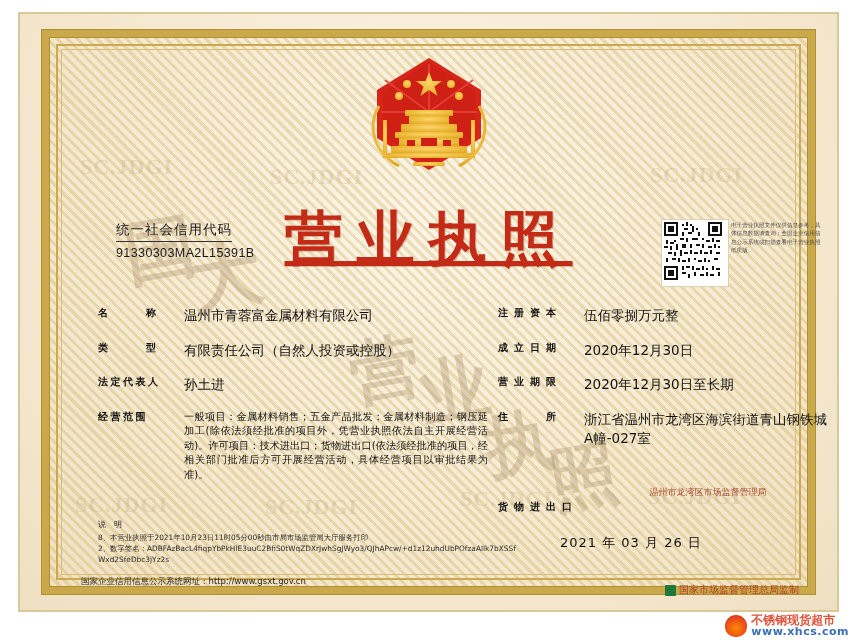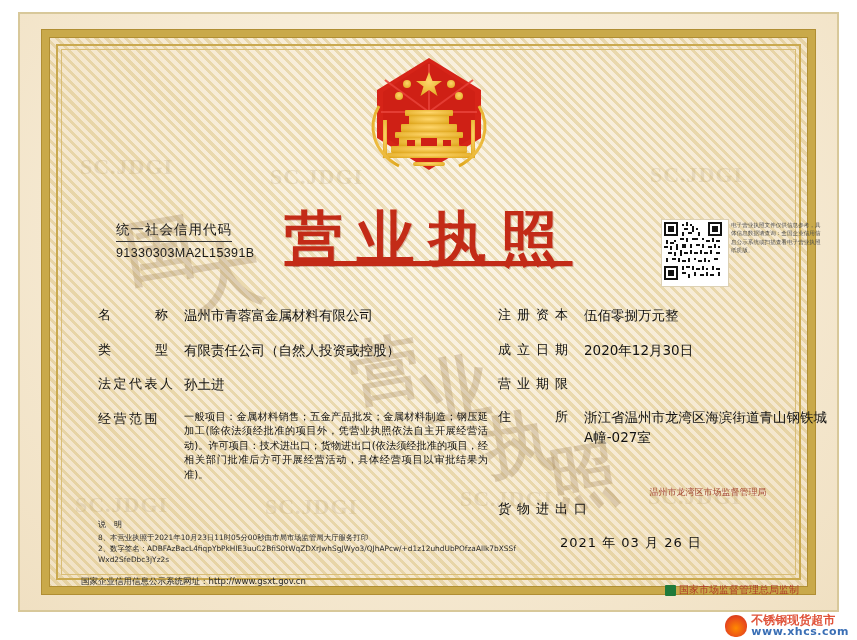--- a/index.html
+++ b/index.html
@@ -186,22 +186,22 @@
     top: 0;
     width: 330px;
   }
   .row {
     display: flex;
     align-items: flex-start;
     margin-bottom: 15px;
   }
   .lab {
     font-family: "DejaVu Sans", sans-serif;
-    font-size: 13px;
-    font-weight: normal;
+    font-size: 10px;
+    font-weight: bold;
     color: #111;
     white-space: nowrap;
     width: 86px;
     letter-spacing: 6px;
   }
   .lab.w4 { letter-spacing: 2.5px; }
   .val {
     font-family: "DejaVu Sans", sans-serif;
     font-size: 13.5px;
     color: #111;
@@ -528,20 +528,21 @@
         <div class="row">
           <div class="lab">注册资本</div>
           <div class="val">伍佰零捌万元整</div>
         </div>
         <div class="row">
           <div class="lab">成立日期</div>
           <div class="val">2020年12月30日</div>
         </div>
         <div class="row">
           <div class="lab">营业期限</div>
+          <div class="val">2020年12月30日至长期</div>
         </div>
         <div class="row">
           <div class="lab">住　　所</div>
           <div class="val">浙江省温州市龙湾区海滨街道青山钢铁城A幢-027室</div>
         </div>
       </div>
     </div>
 
     <div class="registrar">
       <div class="lab">货物进出口</div>

